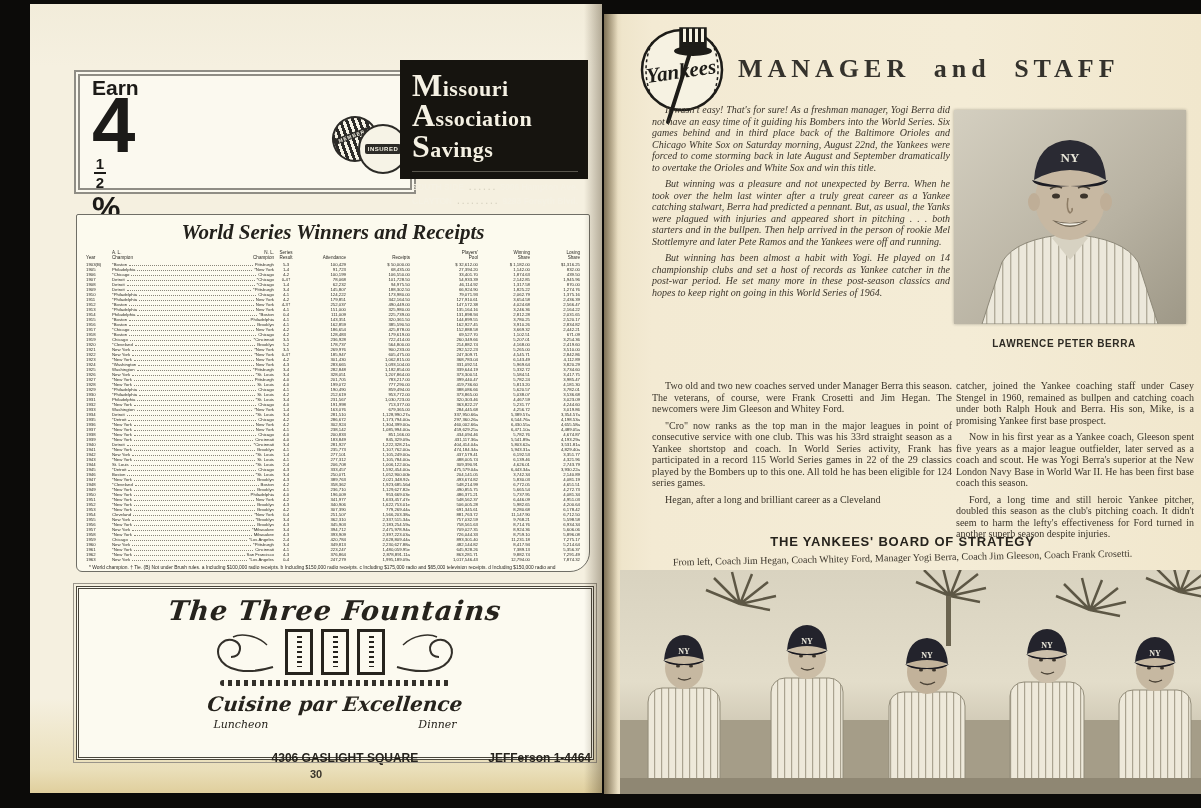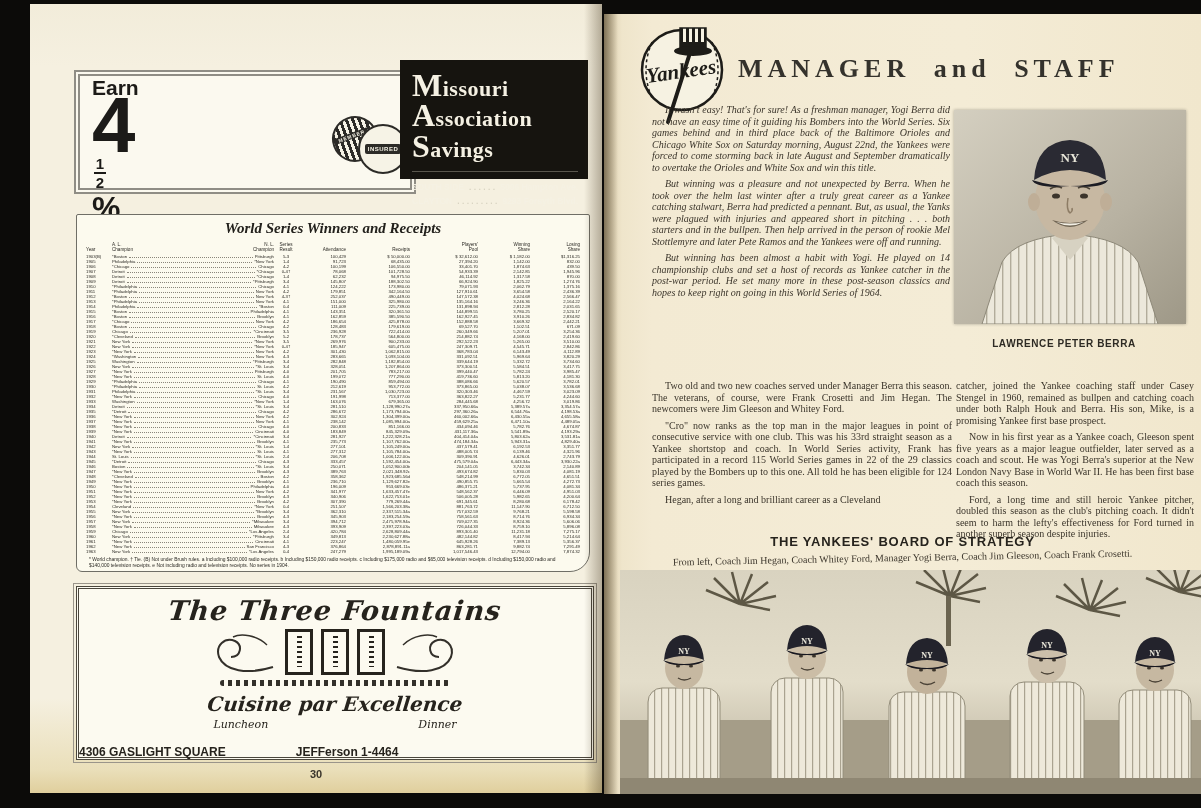--- a/index.html
+++ b/index.html
@@ -41,21 +41,21 @@
     color:#f5f1e3;padding:10px 10px 0 12px;box-sizing:border-box;}
   .msa-name{font-family:"Liberation Serif",serif;font-weight:bold;font-size:22px;line-height:.95;letter-spacing:.5px;}
   .msa-name::first-letter{font-size:32px;}
   .msa-addr{display:flex;font:bold 8.5px "Liberation Sans",sans-serif;margin-top:4px;white-space:nowrap;}
   .msa-addr .dots{flex:1;overflow:hidden;text-align:center;color:#d9d4c2;}
   .msa-addrs{margin-top:10px;border-top:1px solid #5a574d;padding-top:6px;}
 
   
   .ws-panel{position:absolute;left:46px;top:210px;width:514px;height:358px;background:#fcfaee;
     border:1px solid #6f6e66;border-radius:2px 2px 20px 6px;box-sizing:border-box;overflow:hidden;}
-  .ws-title{text-align:center;font-style:italic;font-weight:bold;font-size:15px;margin-top:5px;color:#23211c;}
+  .ws-title{text-align:center;font-style:italic;font-weight:bold;font-size:21px;margin-top:5px;color:#23211c;}
   .ws-grid{padding:0 9px;}
   .ws-header,.ws-row{display:flex;align-items:flex-end;font-family:"Liberation Sans",sans-serif;color:#2a2823;}
   .ws-header{font-size:4.6px;line-height:5px;margin-top:5px;margin-bottom:2px;white-space:pre-line;}
   .ws-row{font-size:4.3px;line-height:5px;height:5px;white-space:nowrap;}
   .c-year{width:26px;text-align:left;}
   .c-teams{flex:1;display:flex;align-items:flex-end;min-width:0;}
   .c-teams .leader{flex:1;border-bottom:1px dotted #8a867a;margin:0 2px 1px 2px;min-width:4px;}
   .c-res{width:24px;text-align:center;}
   .c-att{width:48px;text-align:right;}
   .c-rec{width:64px;text-align:right;}
@@ -72,21 +72,21 @@
     letter-spacing:1px;margin-top:6px;transform:skewX(-6deg);}
   .tf-orn{display:flex;align-items:center;justify-content:center;gap:8px;height:56px;margin-top:-2px;}
   .fountain{width:22px;height:40px;border:3px solid #26231d;background:
     repeating-linear-gradient(#26231d 0 2px,transparent 2px 5px) center/5px 78% no-repeat;}
   .garland{width:230px;height:6px;margin:0 auto;background:
     repeating-linear-gradient(90deg,#33302a 0 4px,transparent 4px 8px);border-radius:3px;}
   .tf-cuisine{font-style:italic;font-weight:bold;font-size:20px;font-family:"DejaVu Serif",serif;
     margin-top:6px;transform:skewX(-6deg);}
   .tf-meals{display:flex;justify-content:center;gap:150px;font-style:italic;font-size:11px;
     font-family:"DejaVu Serif",serif;margin-top:2px;}
-  .tf-addr{display:flex;justify-content:flex-start;gap:70px;font:bold 12px "Liberation Sans",sans-serif;margin-top:14px;}
+  .tf-addr{display:flex;justify-content:flex-end;gap:70px;font:bold 12px "Liberation Sans",sans-serif;margin-top:20px;}
   .pageno{position:absolute;left:0;width:572px;top:764px;text-align:center;
     font:bold 11px "Liberation Sans",sans-serif;color:#3a352c;}
 
   
   .logo{position:absolute;left:34px;top:8px;}
   .rp-title{position:absolute;left:134px;top:40px;font-weight:bold;font-size:26px;
     letter-spacing:5px;word-spacing:12px;color:#34322c;}
   .col1{position:absolute;left:48px;top:90px;width:298px;font-style:italic;}
   .article p{font-size:10px;line-height:11.5px;text-align:justify;margin:0 0 5px 0;text-indent:13px;color:#3b352b;}
   .portrait{position:absolute;left:350px;top:96px;width:232px;height:214px;box-shadow:0 0 3px rgba(0,0,0,.3);}

